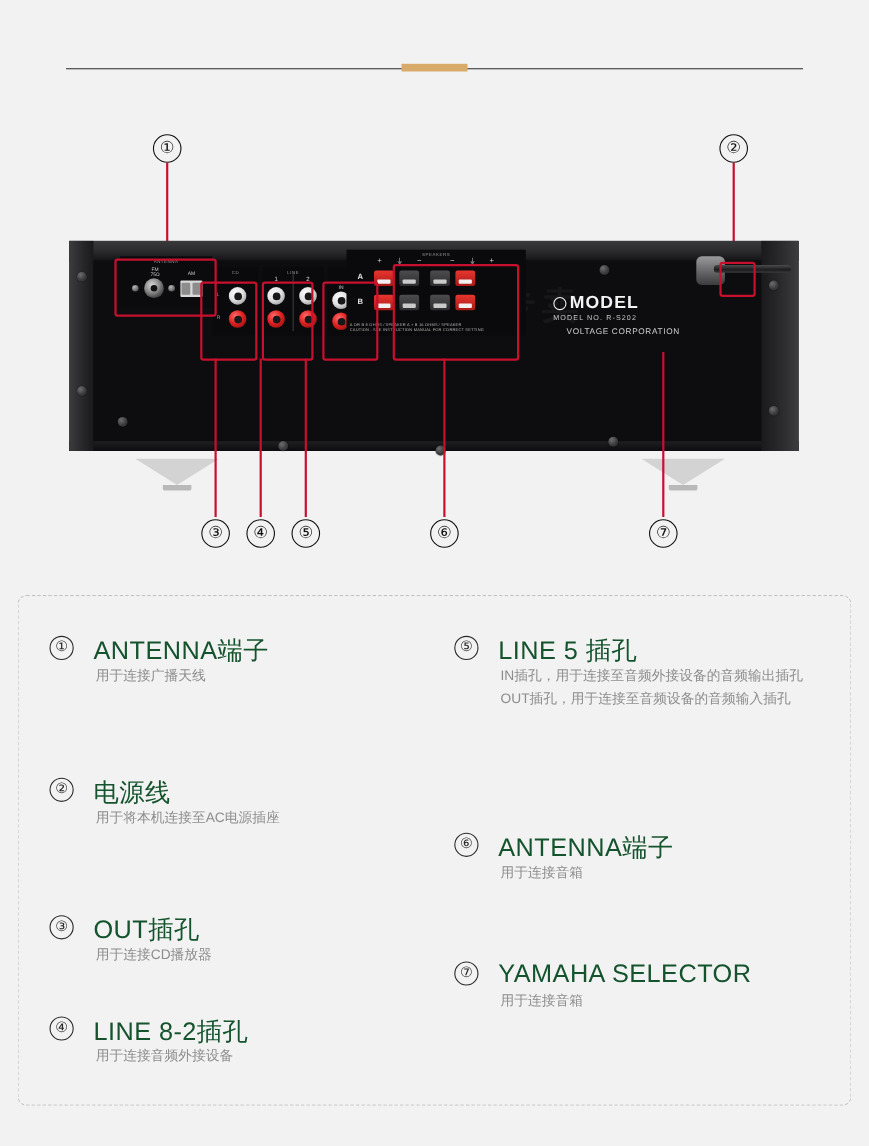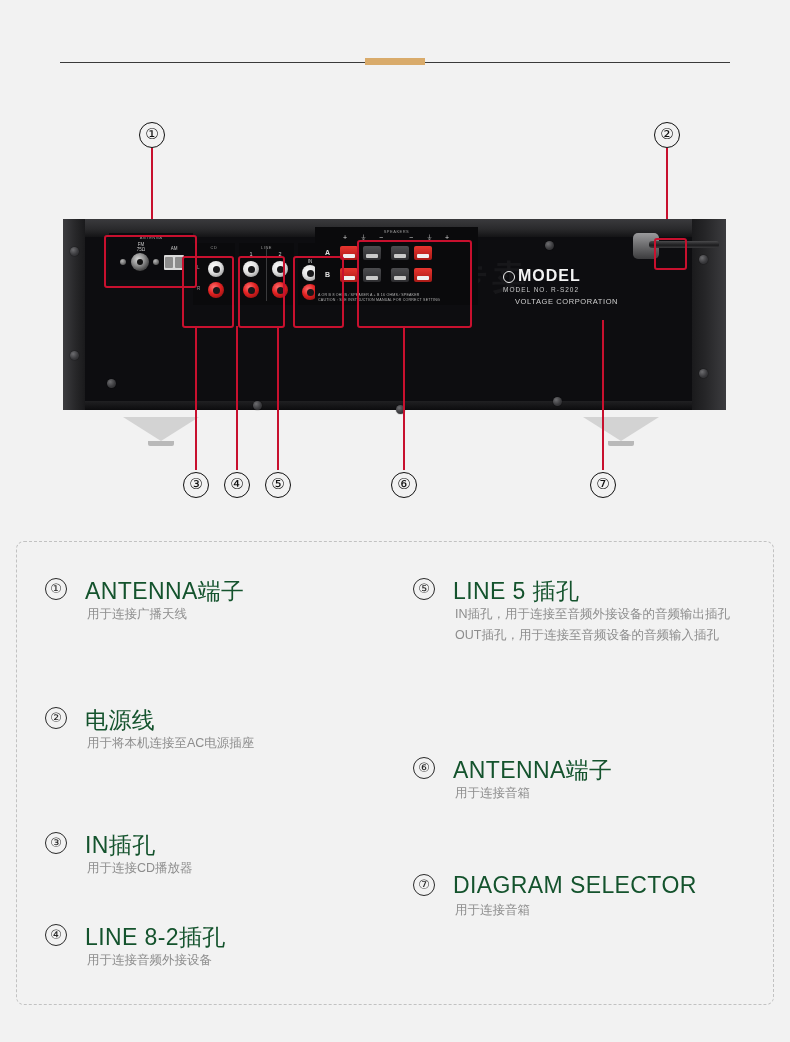--- a/index.html
+++ b/index.html
@@ -408,21 +408,21 @@
       <div class="li-title">ANTENNA端子</div>
       <div class="li-desc">用于连接广播天线</div>
     </div>
     <div class="legend-item" style="top:163px;">
       <div class="li-num">②</div>
       <div class="li-title">电源线</div>
       <div class="li-desc">用于将本机连接至AC电源插座</div>
     </div>
     <div class="legend-item" style="top:288px;">
       <div class="li-num">③</div>
-      <div class="li-title">IN插孔</div>
+      <div class="li-title">OUT插孔</div>
       <div class="li-desc">用于连接CD播放器</div>
     </div>
     <div class="legend-item" style="top:380px;">
       <div class="li-num">④</div>
       <div class="li-title">LINE 8-2插孔</div>
       <div class="li-desc">用于连接音频外接设备</div>
     </div>
   </div>
 
   <div class="legend-col" style="left:396px; width:345px;">
@@ -432,18 +432,18 @@
       <div class="li-desc" style="width:312px; white-space:pre-line;">IN插孔，用于连接至音频外接设备的音频输出插孔
 OUT插孔，用于连接至音频设备的音频输入插孔</div>
     </div>
     <div class="legend-item" style="top:213px;">
       <div class="li-num">⑥</div>
       <div class="li-title">ANTENNA端子</div>
       <div class="li-desc">用于连接音箱</div>
     </div>
     <div class="legend-item" style="top:330px;">
       <div class="li-num">⑦</div>
-      <div class="li-title">DIAGRAM SELECTOR</div>
+      <div class="li-title">YAMAHA SELECTOR</div>
       <div class="li-desc">用于连接音箱</div>
     </div>
   </div>
 
 </div>
 
 </body></html>

